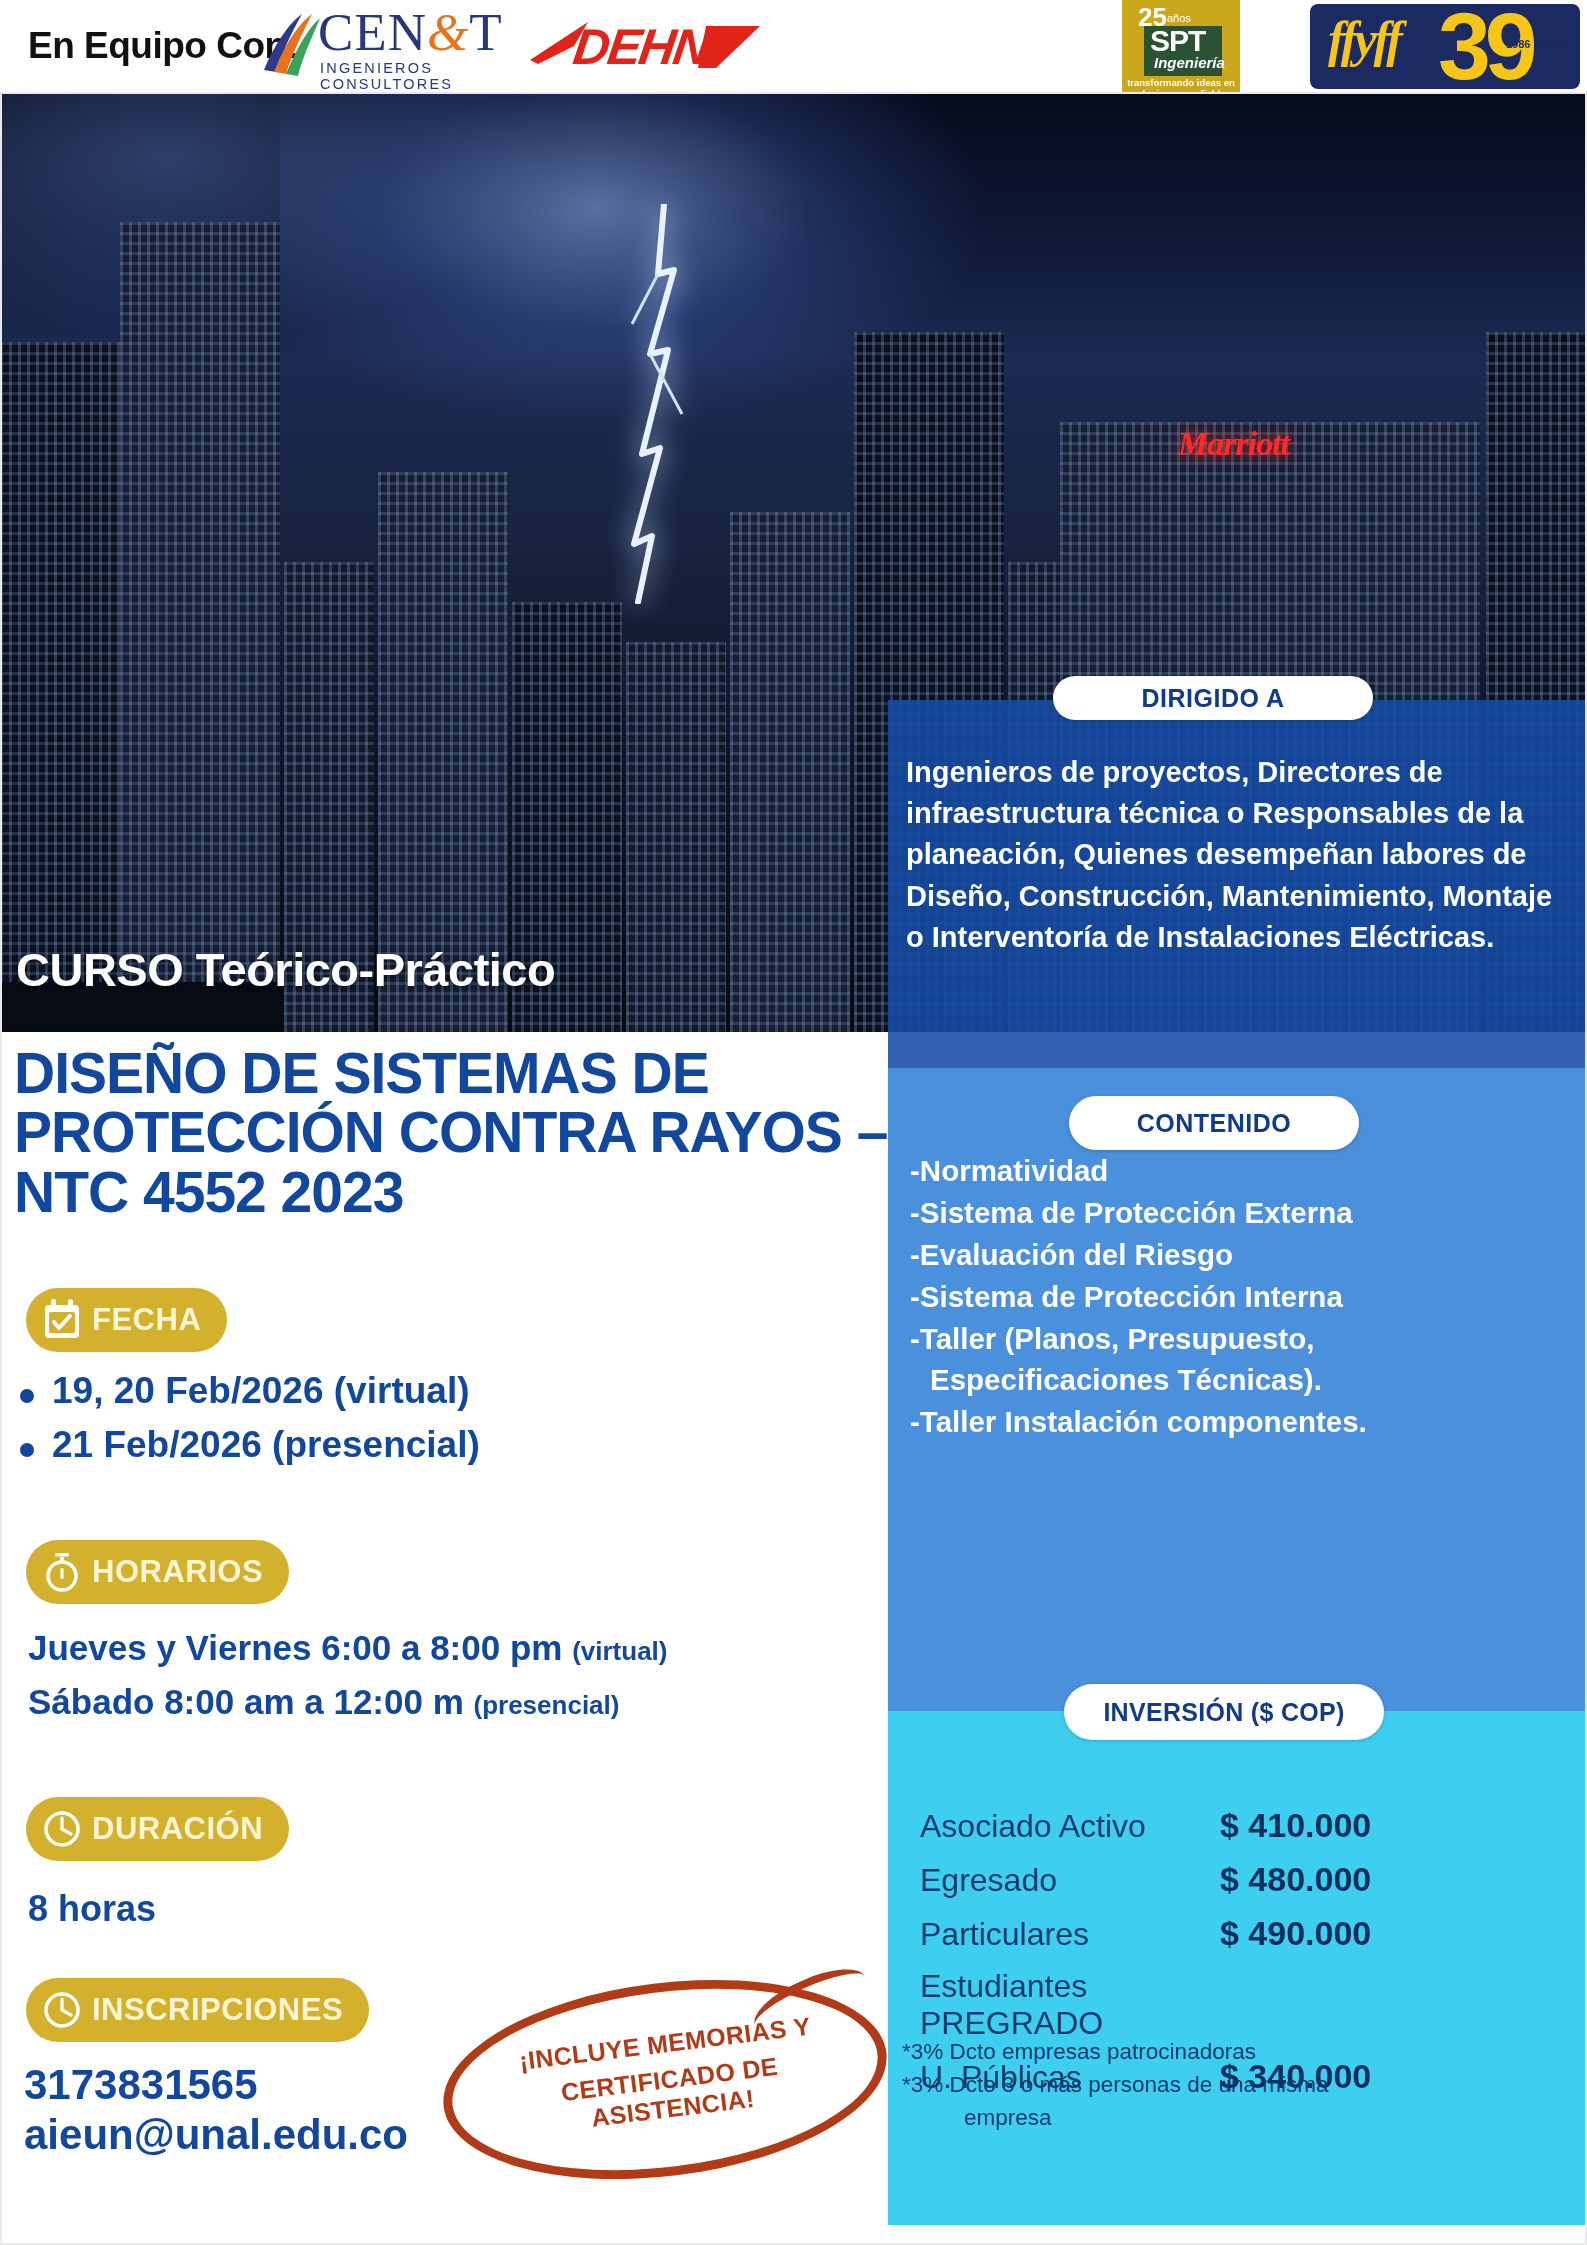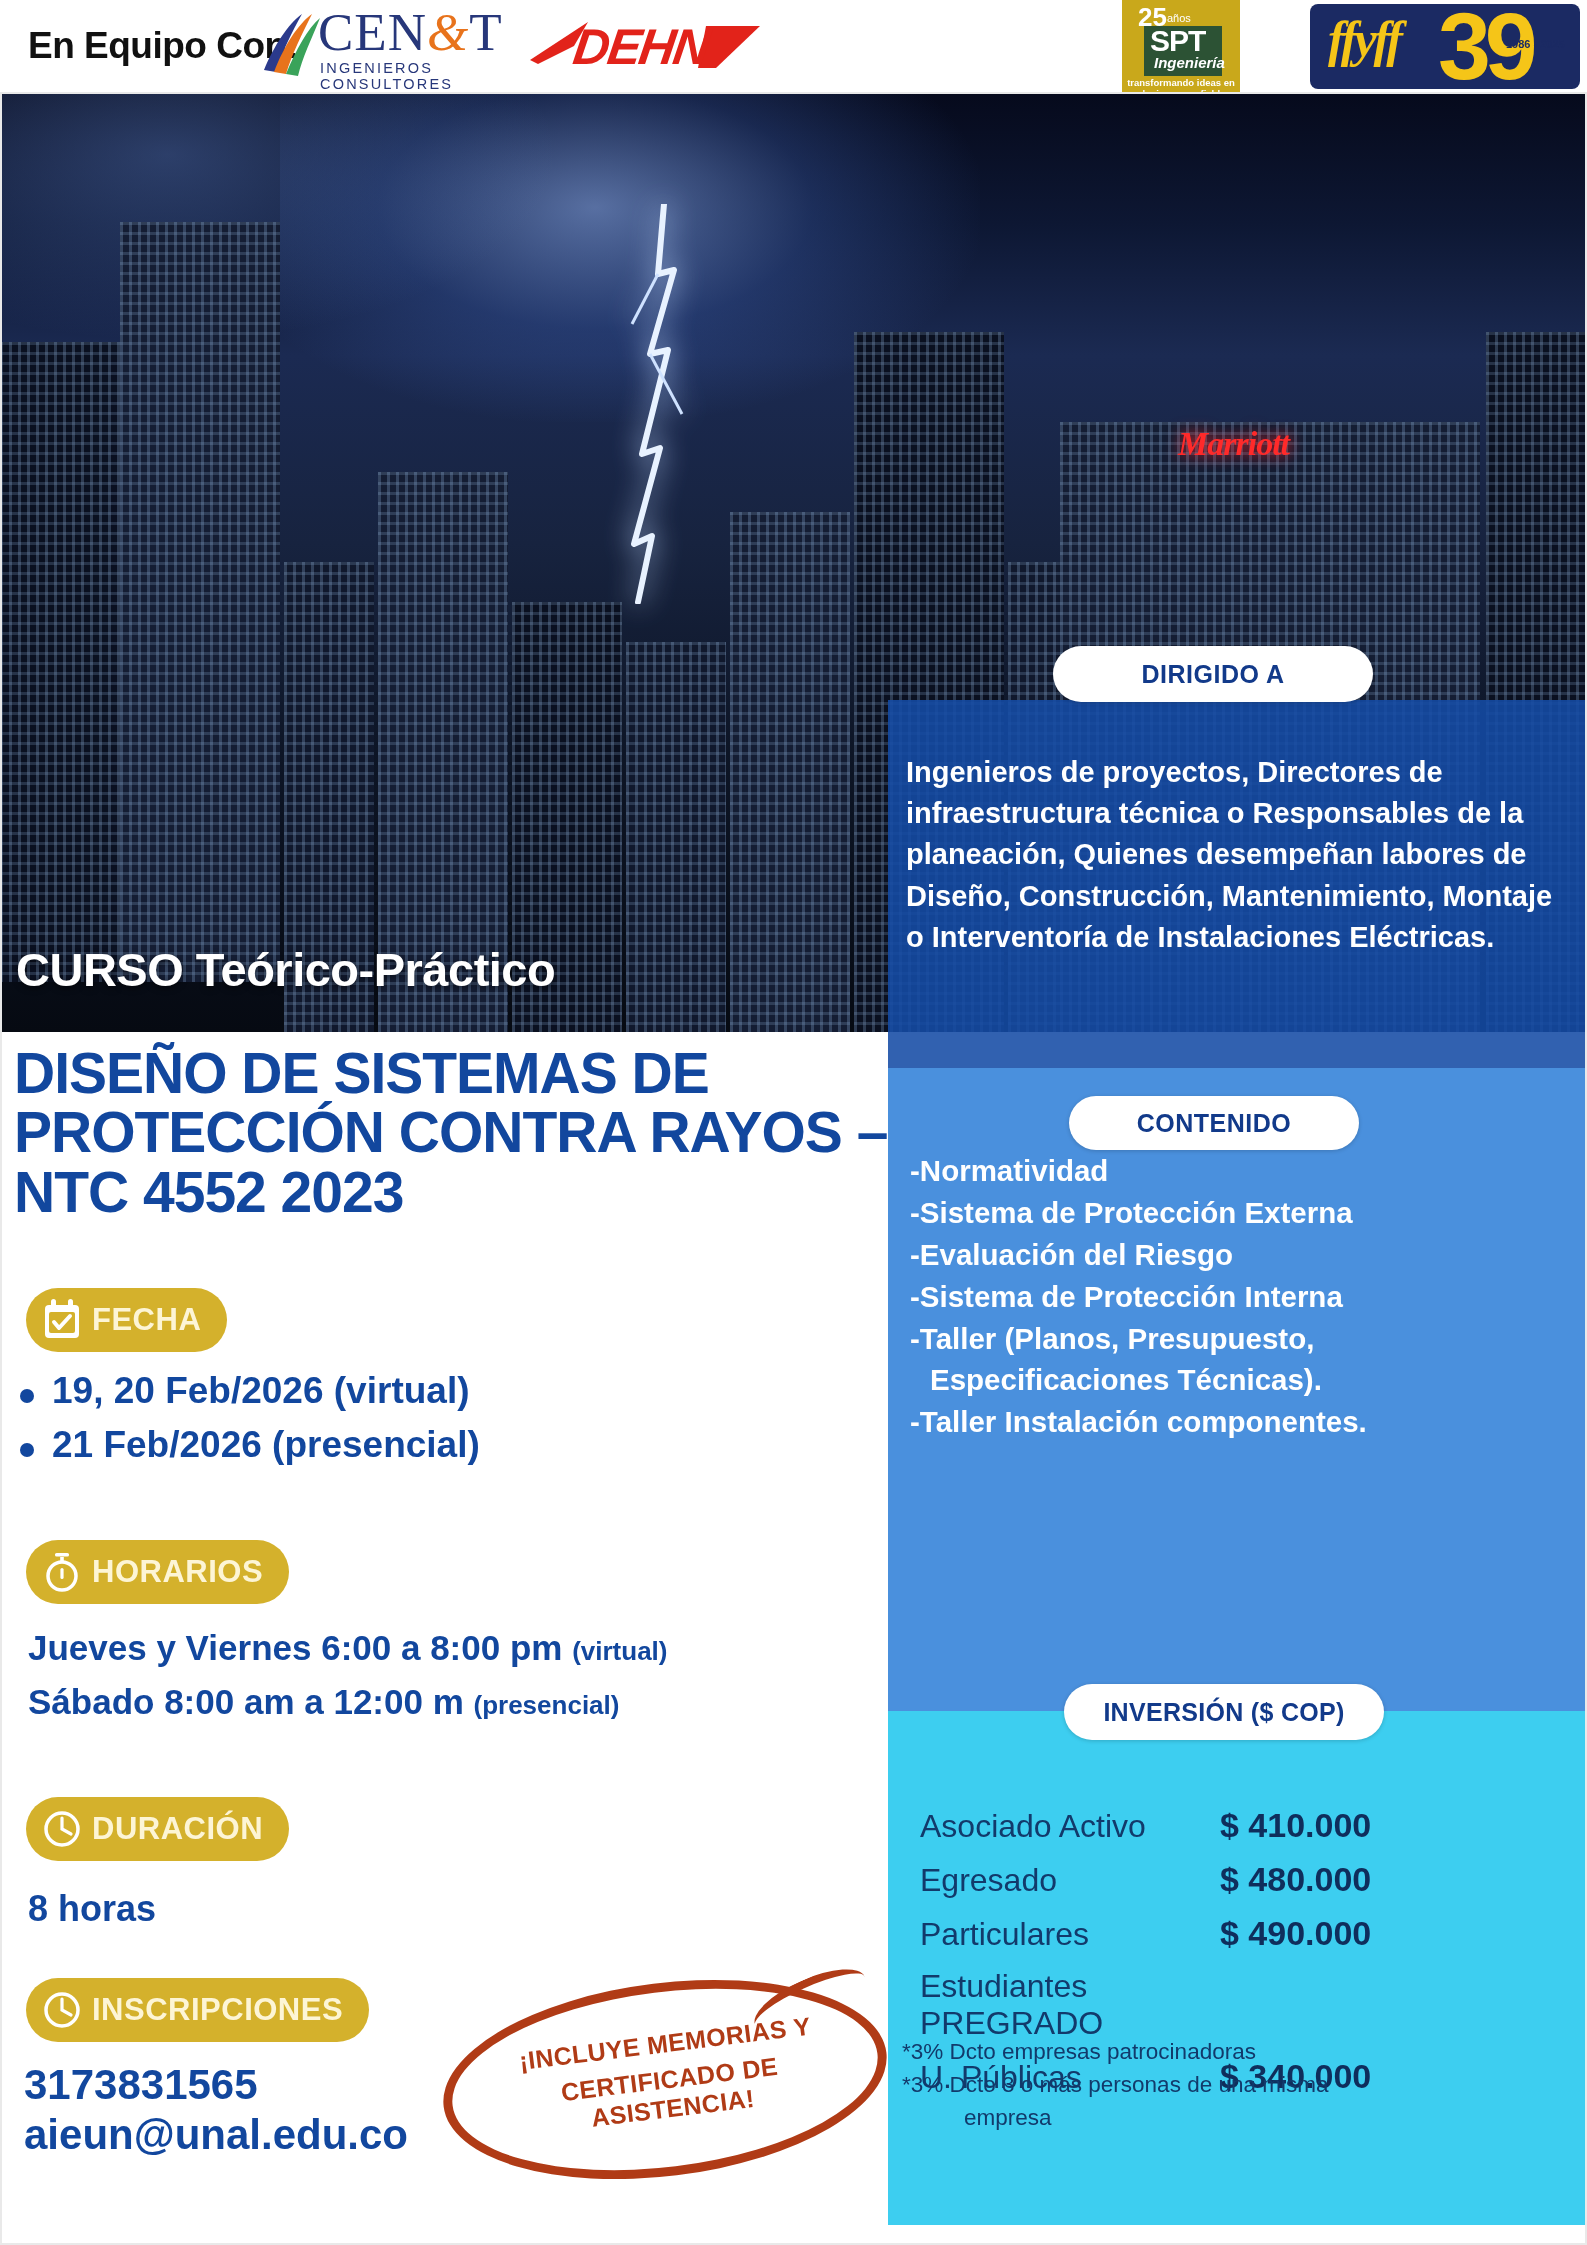--- a/index.html
+++ b/index.html
@@ -52,21 +52,21 @@
     opacity:.75;}
   .marriott{position:absolute;left:1178px;top:333px;font-size:34px;font-weight:700;font-style:italic;color:#ff2a2a;
     font-family:"Liberation Serif",serif;text-shadow:0 0 16px rgba(255,40,40,.95);letter-spacing:-1px;}
 
   
   .panel-dirigido{position:absolute;left:888px;top:700px;width:699px;height:368px;background:rgba(20,75,165,.88);}
   .dirigido-text{position:absolute;left:18px;top:52px;width:660px;color:#fff;font-size:29px;font-weight:700;line-height:1.42;}
 
   .pill{position:absolute;background:#ffffff;border-radius:60px;display:flex;align-items:center;justify-content:center;
     color:#123a8a;font-weight:700;box-shadow:0 1px 4px rgba(0,0,0,.18);}
-  .pill-dirigido{left:1053px;top:646px;width:320px;height:56px;font-size:25px;letter-spacing:.5px;}
+  .pill-dirigido{left:1053px;top:676px;width:320px;height:44px;font-size:25px;letter-spacing:.5px;}
   .pill-contenido{left:1069px;top:1096px;width:290px;height:54px;font-size:25px;letter-spacing:.5px;text-align:center;}
   .pill-inversion{left:1064px;top:1684px;width:320px;height:56px;font-size:25px;letter-spacing:.3px;}
 
   
   .panel-contenido{position:absolute;left:888px;top:1068px;width:699px;height:643px;background:#4a90dd;}
   .contenido-list{position:absolute;left:22px;top:82px;width:670px;color:#fff;font-size:29.5px;font-weight:700;line-height:1.42;}
   .contenido-list .ind{padding-left:20px;}
 
   
   .panel-inversion{position:absolute;left:888px;top:1711px;width:699px;height:514px;background:#3dcef0;}

